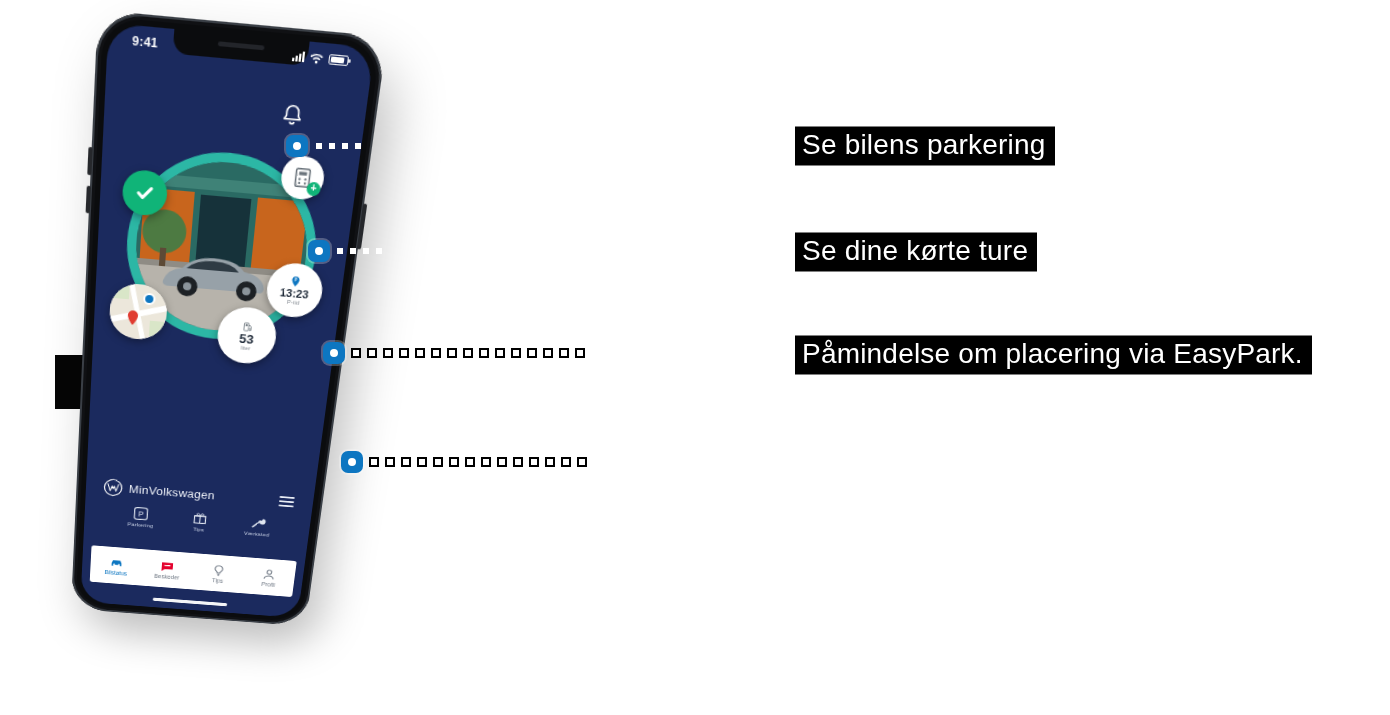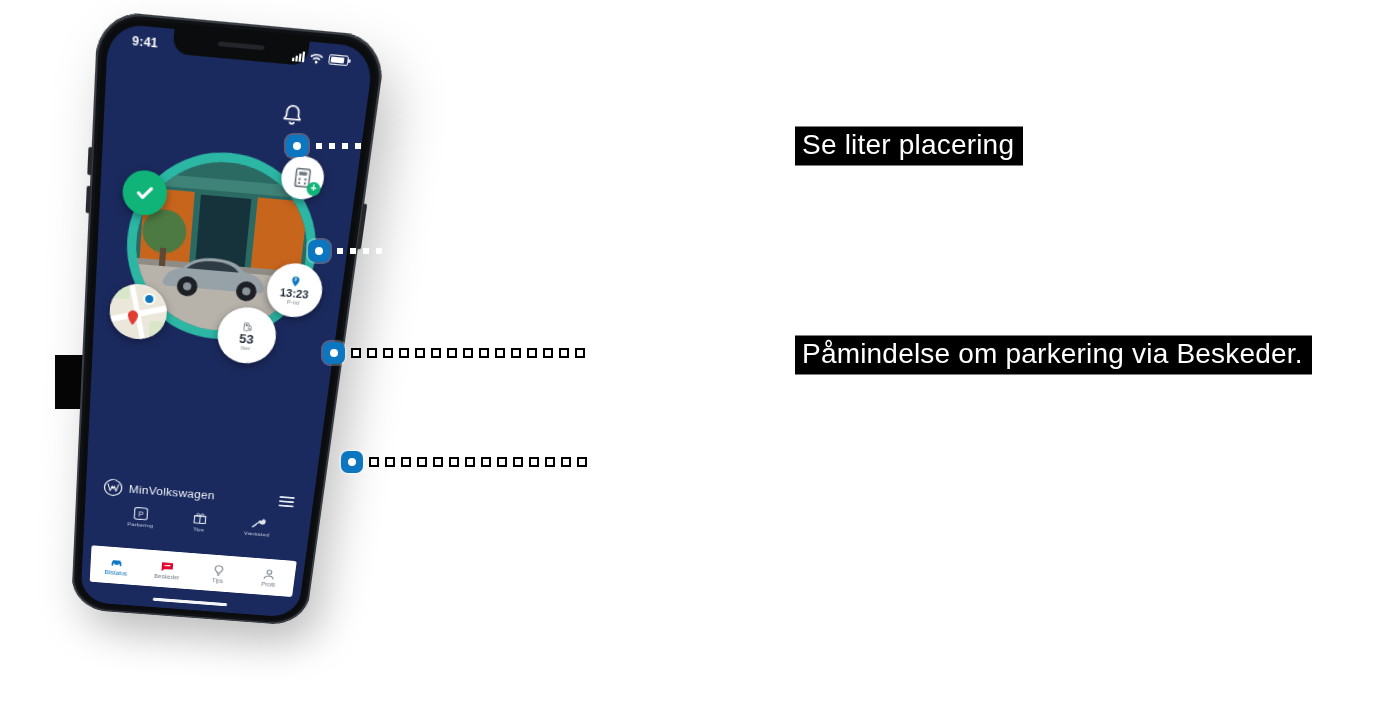--- a/index.html
+++ b/index.html
@@ -318,16 +318,17 @@
       <span class="dot dot-dark" style="left: 467px; top: 459px;"></span>
       <span class="dot dot-dark" style="left: 483px; top: 459px;"></span>
       <span class="dot dot-dark" style="left: 499px; top: 459px;"></span>
       <span class="dot dot-dark" style="left: 515px; top: 459px;"></span>
       <span class="dot dot-dark" style="left: 531px; top: 459px;"></span>
       <span class="dot dot-dark" style="left: 547px; top: 459px;"></span>
       <span class="dot dot-dark" style="left: 563px; top: 459px;"></span>
       <span class="dot dot-dark" style="left: 579px; top: 459px;"></span>
     </div>
 
-  <div class="callout-label" style="top:146px;">Se liter placering</div>
-  <div class="callout-label" style="top:355px;">Påmindelse om parkering via Beskeder.</div>
+  <div class="callout-label" style="top:146px;">Se bilens parkering</div>
+  <div class="callout-label" style="top:252px;">Se dine kørte ture</div>
+  <div class="callout-label" style="top:355px;">Påmindelse om placering via EasyPark.</div>
 
 </div>
 
 </body></html>

